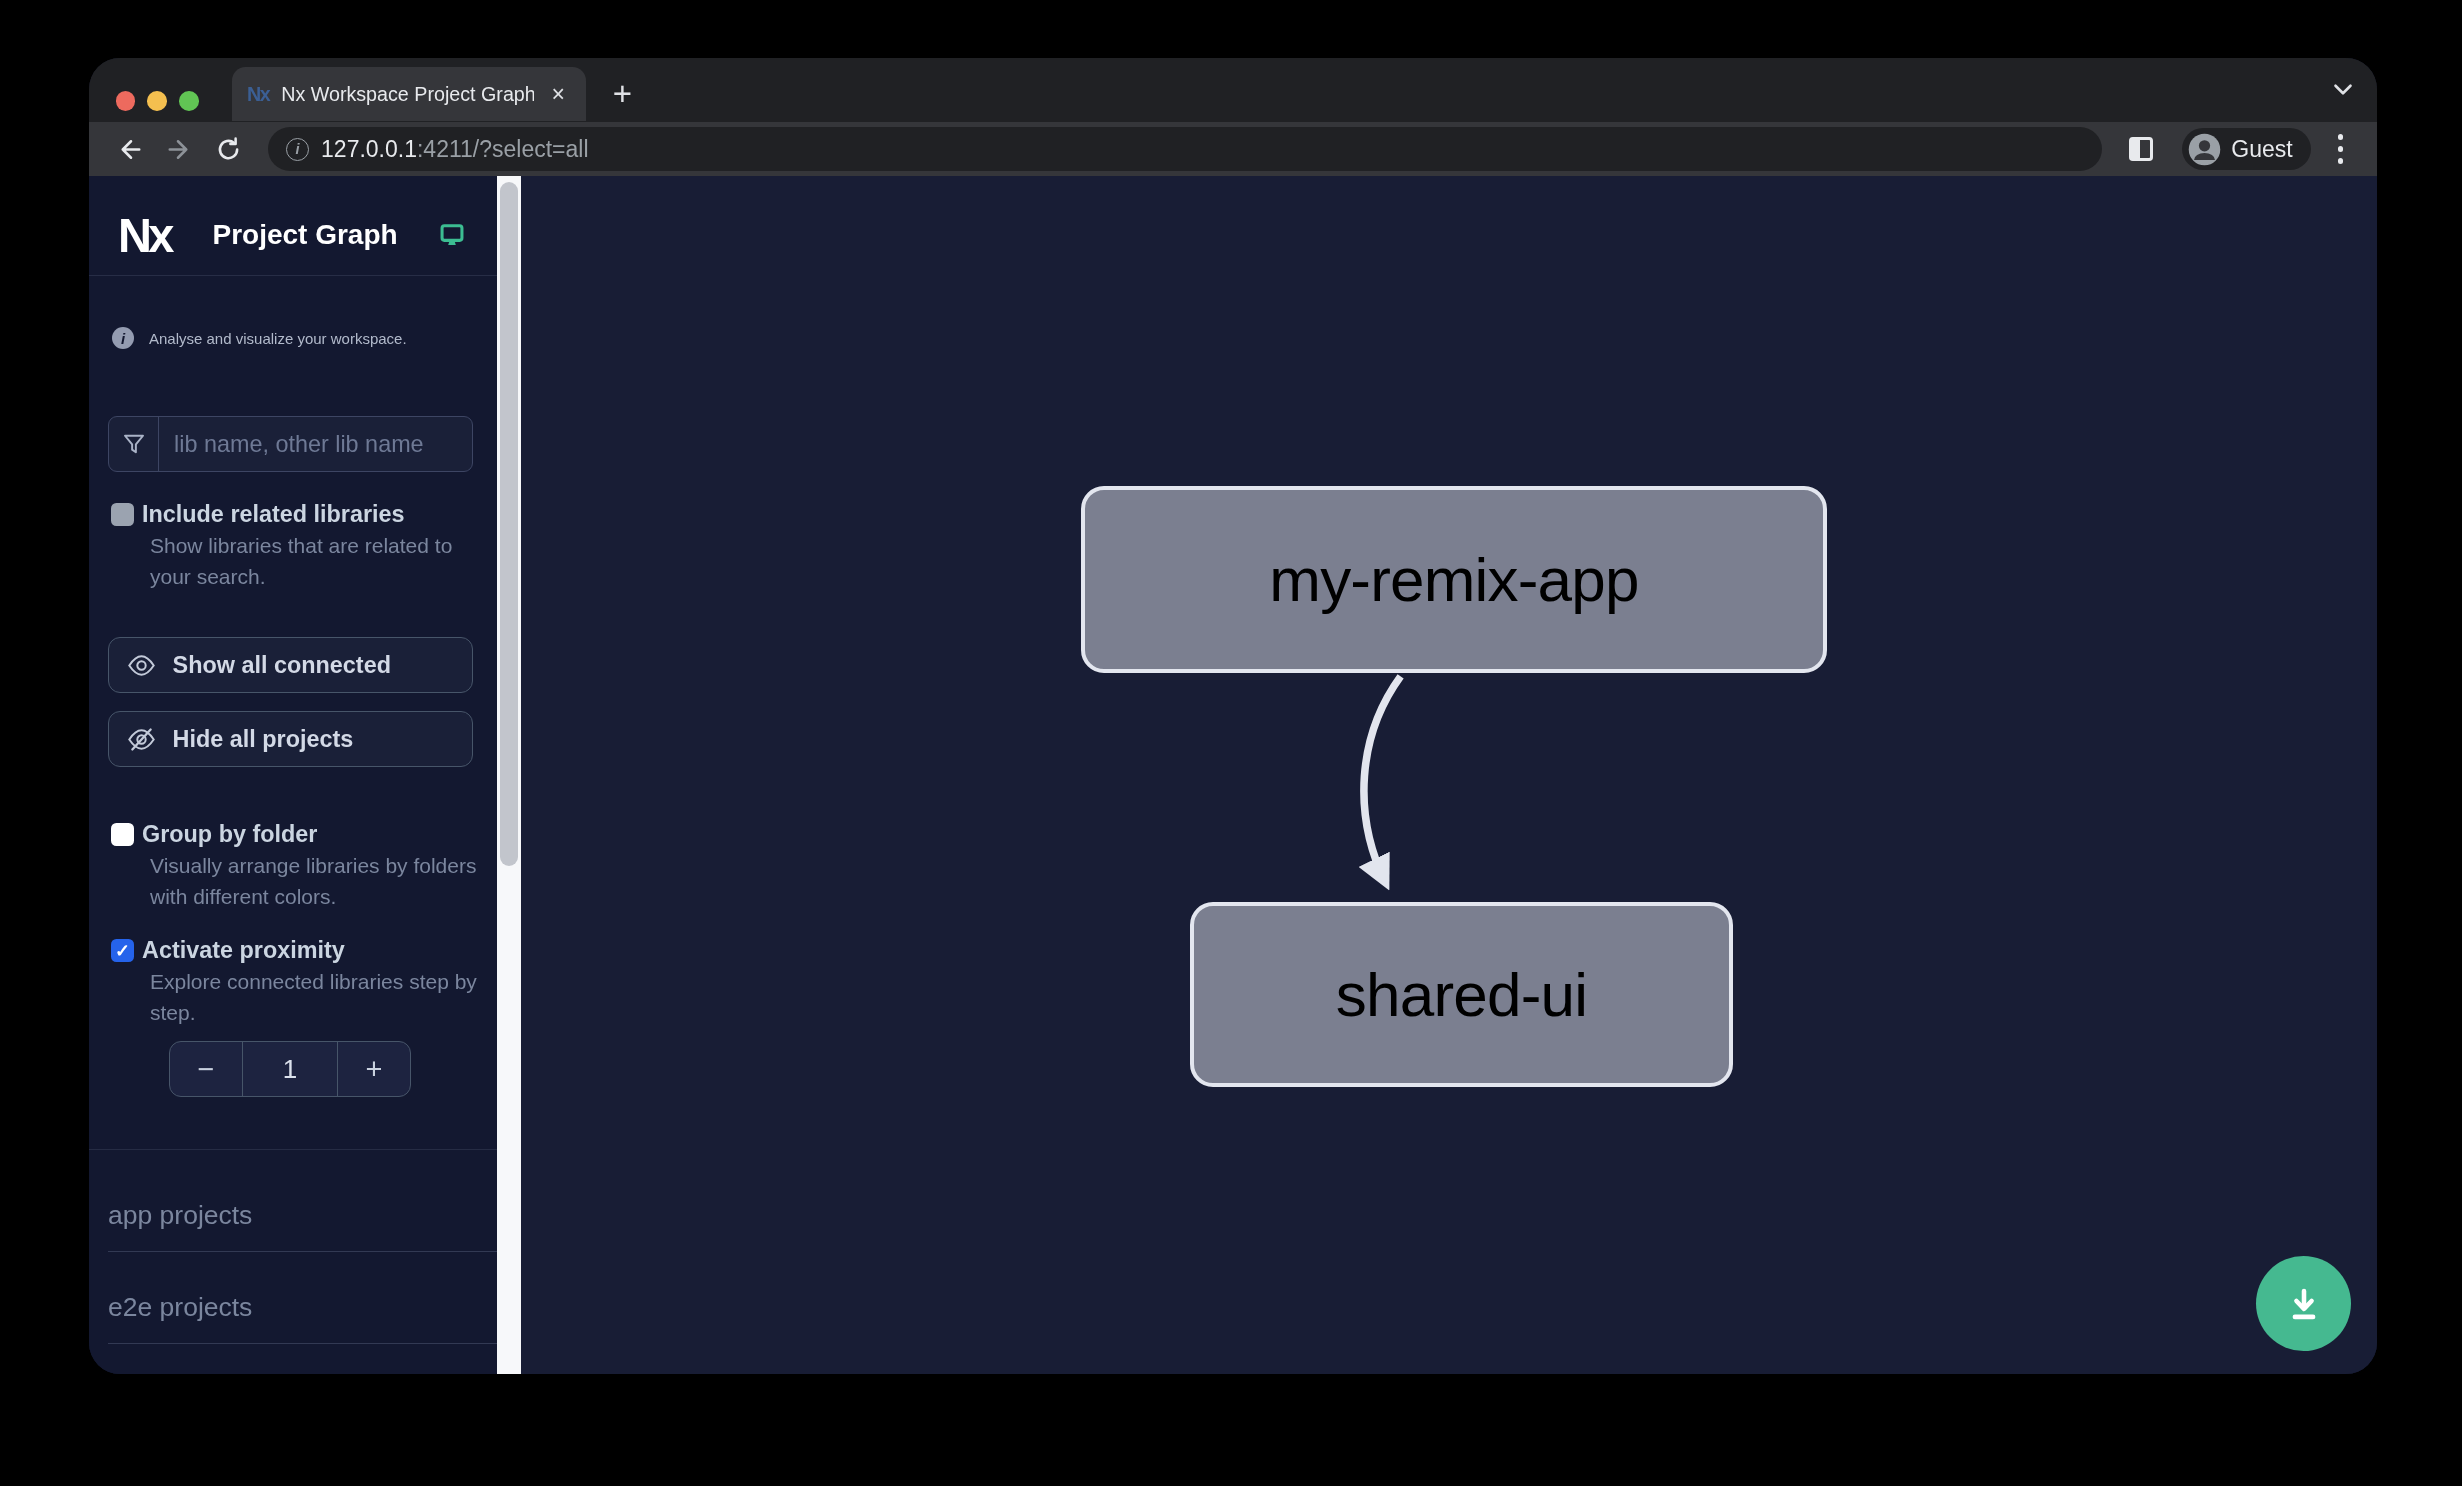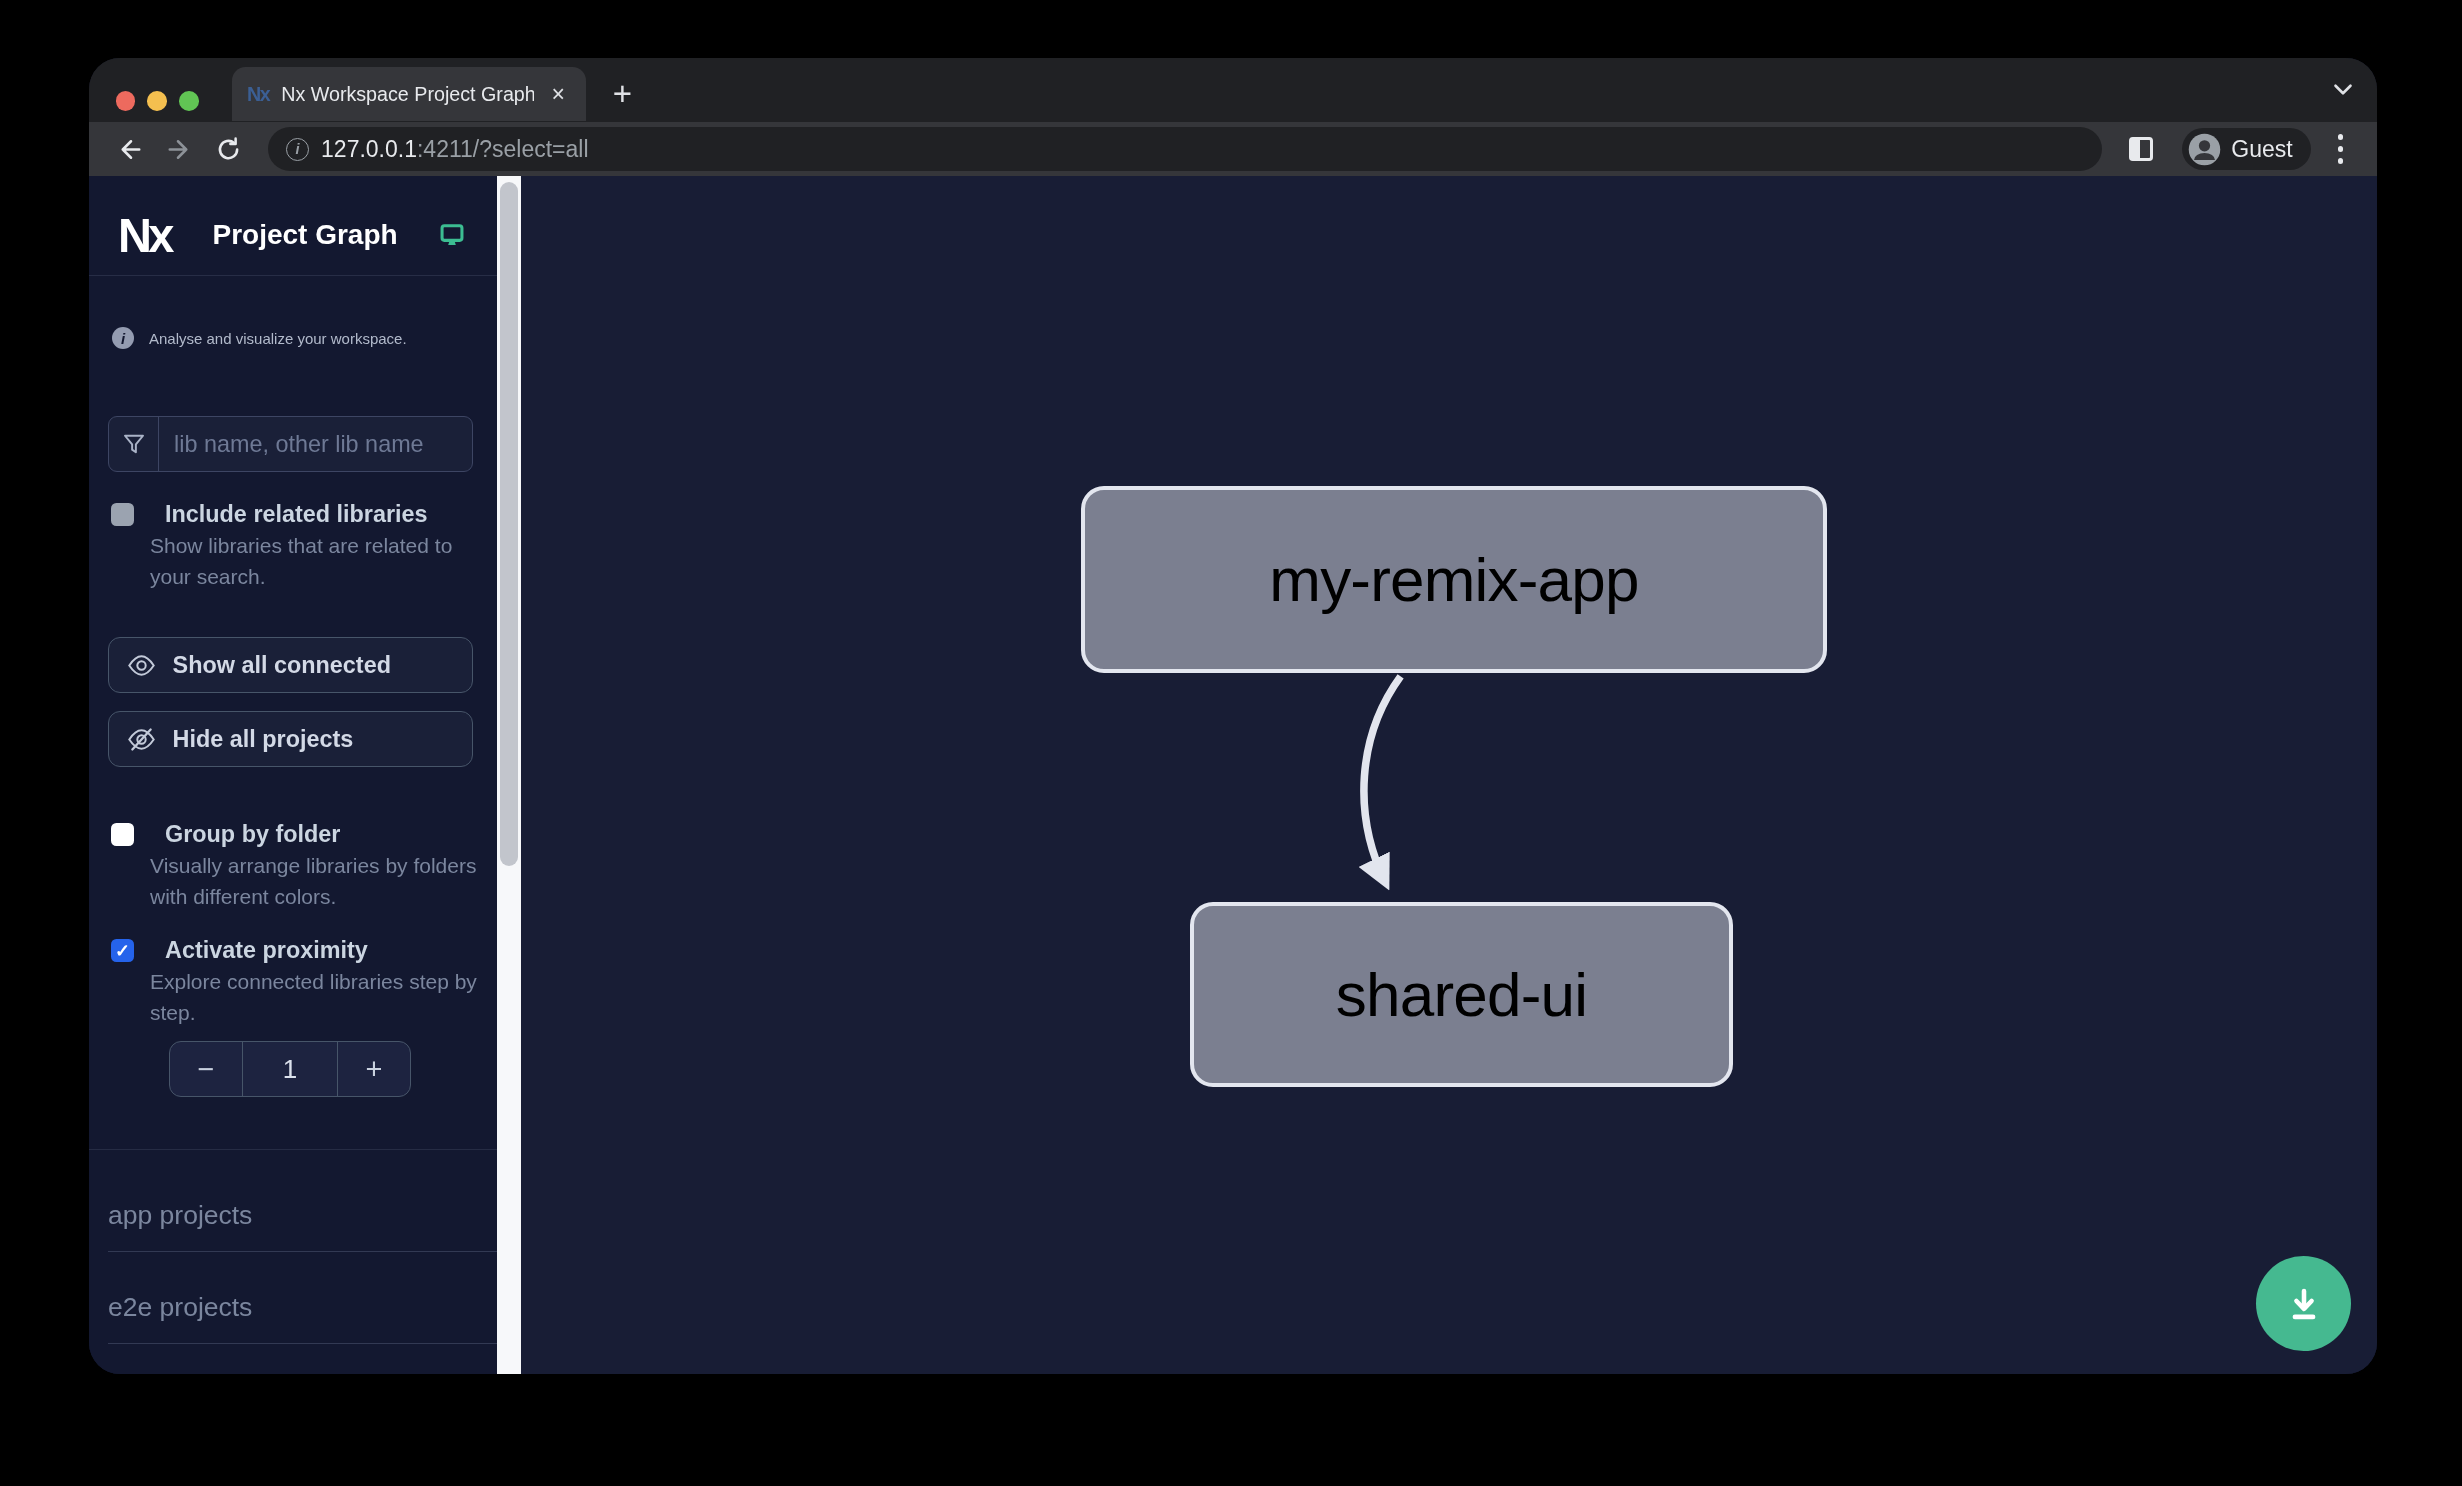--- a/index.html
+++ b/index.html
@@ -74,21 +74,21 @@
                background:#1a2038; border:1.5px solid #3d4563; border-radius:9px;
                display:flex; align-items:center; }
   .search-funnel { width:50px; height:100%; display:flex; align-items:center;
                    justify-content:center; border-right:1.5px solid #3d4563; flex:none; }
   .searchbox input { flex:1; background:transparent; border:none; outline:none;
                      color:#d7dce8; font-size:23.4px; padding:0 10.6px 0 15px;
                      font-family:"Liberation Sans", sans-serif; }
   .searchbox input::placeholder { color:#6e7995; opacity:1; }
 
   .option { position:absolute; left:22px; right:19.7px; }
-  .opt-head { display:flex; align-items:center; gap:31px; }
+  .opt-head { display:flex; align-items:center; gap:8px; }
   .cb { width:23px; height:23px; border-radius:5.3px; flex:none; display:flex;
         align-items:center; justify-content:center; }
   .cb-gray  { background:#9ba3b0; }
   .cb-white { background:#ffffff; }
   .cb-blue  { background:#2563eb; color:#fff; font-size:18px; font-weight:700; }
   .opt-label { color:#cbd5e1; font-size:23.4px; font-weight:600; }
   .opt-desc { margin:2px 0 0 39px; width:333px; color:#7b869e; font-size:21px; line-height:31px; }
 
   .sb-btn { position:absolute; left:19px; width:365px; height:56px; background:#1a2038;
             border:1.5px solid #475569; border-radius:12px; display:flex; align-items:center;

